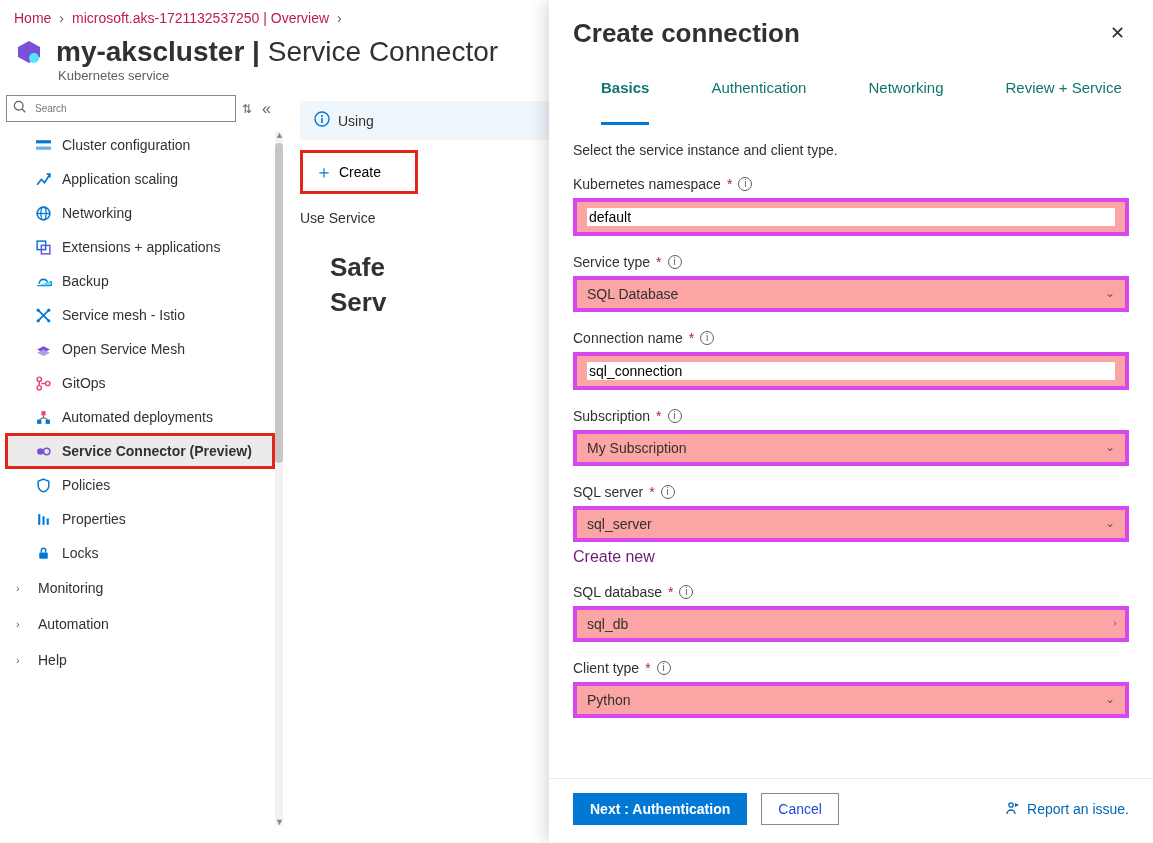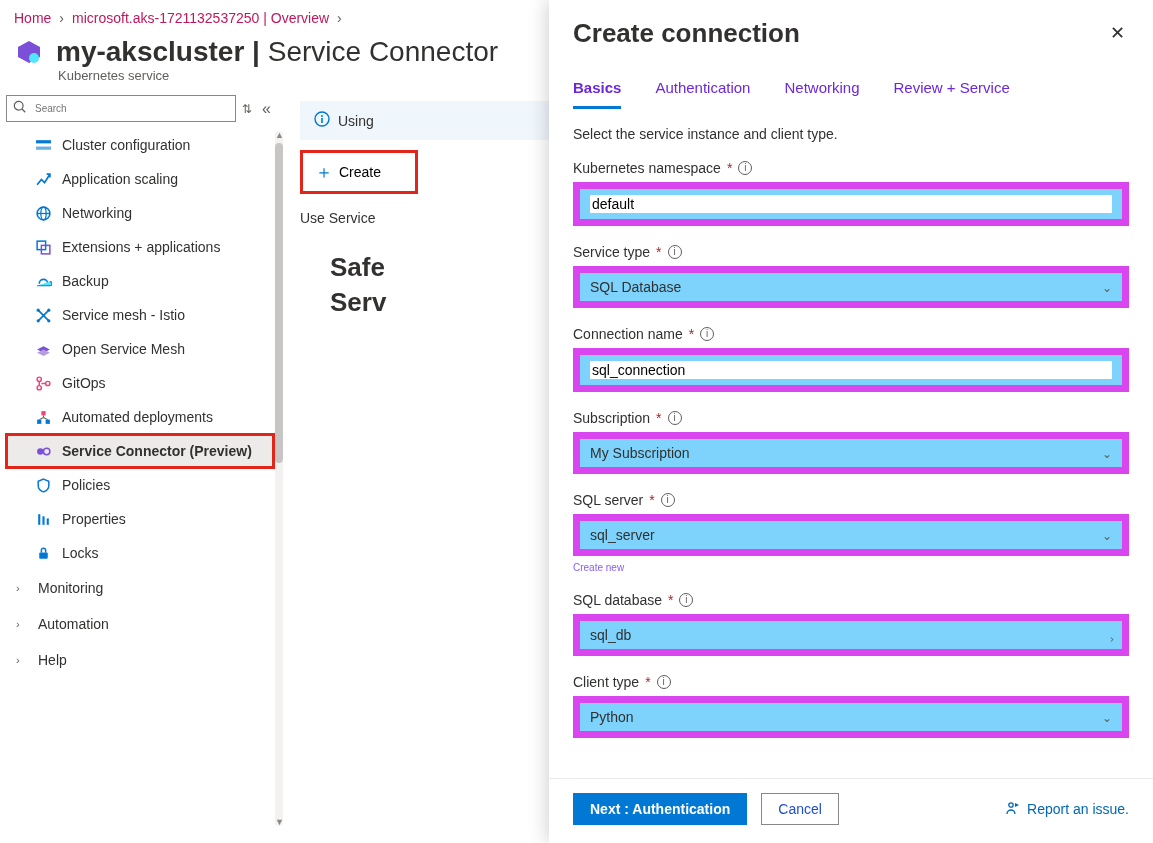--- a/index.html
+++ b/index.html
@@ -165,24 +165,25 @@
     font-size: 26px; font-weight: 600; margin: 0;
   }
   .close-x { font-size: 18px; cursor: pointer; padding: 4px; color:#323130;}
   .tabs {
     display: flex; gap: 34px;
     padding: 0 24px;
     border-bottom: 1px solid transparent;
     margin-top: 14px;
   }
   .tab {
-    padding: 8px 0 10px;
+    padding: 8px 0 26px;
     cursor: pointer;
     font-size: 15px;
-    color: #6d28d9;
+    color: #0f766e;
+    margin-left: 28px;
   }
   .tab.active {
     font-weight: 600;
     border-bottom: 3px solid #0078d4;
   }
   .blade-body {
     flex: 1;
     overflow-y: auto;
     padding: 16px 24px 8px;
   }
@@ -193,33 +194,33 @@
     font-size: 14px; margin-bottom: 6px;
   }
   .req { color: #a4262c; }
   .info-ico {
     width: 14px; height:14px; border:1px solid #605e5c; border-radius:50%;
     display:inline-flex; align-items:center; justify-content:center;
     font-size: 10px; color:#605e5c; line-height:1;
   }
   .txt-input, .select-input {
     width: 100%;
-    border: 7px solid #d946ef;
+    border: 4px solid #d946ef;
     padding: 6px 10px;
     font-size: 14px;
-    background: #7dd3fc;
-    display: flex;
-    align-items: flex-end;
+    background: #fca5a5;
+    display: flex;
+    align-items: flex-start;
     justify-content: space-between;
   }
   .txt-input input {
     border:none; outline:none; width:100%; font-size:14px; font-family:inherit;
   }
   .select-input .caret { color:#605e5c; font-size:12px;}
-  .link-small { color:#8b5cf6; font-size:10px; display:inline-block; margin-top:6px; cursor:pointer;}
+  .link-small { color:#701a75; font-size:16px; display:inline-block; margin-top:6px; cursor:pointer;}
   .blade-foot {
     display: flex; align-items: center; justify-content: space-between;
     padding: 14px 24px 18px;
     border-top: 1px solid #edebe9;
   }
   .foot-left { display:flex; gap:14px; }
   .btn {
     font-size: 14px; padding: 7px 16px; cursor: pointer;
     font-family: inherit;
   }

